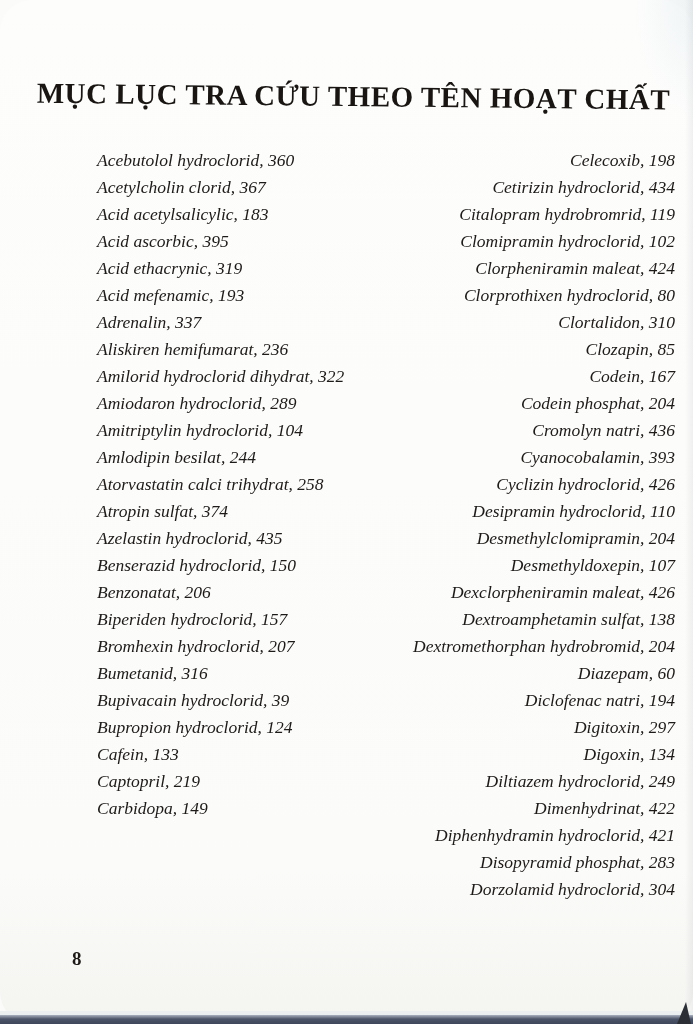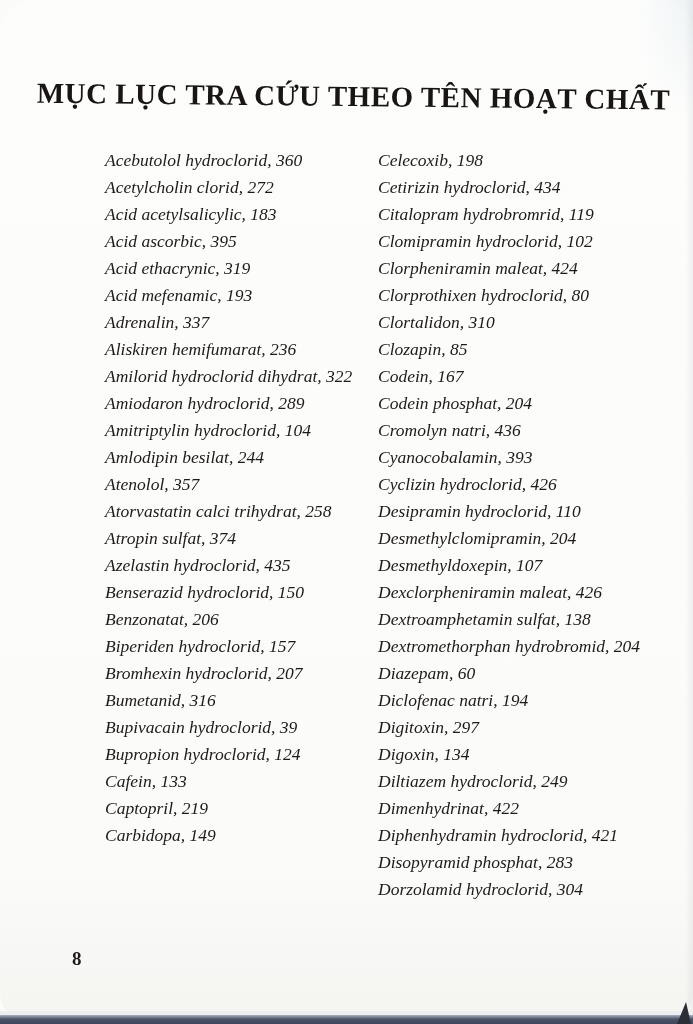--- a/index.html
+++ b/index.html
@@ -22,26 +22,26 @@
     padding-left: 14px;
     font-size: 29px;
     font-weight: 700;
     letter-spacing: 0.5px;
     color: #181512;
     transform: rotate(0.6deg);
     white-space: nowrap;
   }
   .columns {
     position: absolute;
-    top: 147px; left: 105px; right: 18px;
+    top: 147px; left: 97px; right: 18px;
     display: flex;
   }
   .col { display: flex; flex-direction: column; }
   .col-left  { width: 273px; }
-  .col-right { flex: 1; }
+  .col-right { flex: 1; align-items: flex-end; }
   .entry {
     height: 27px;
     line-height: 27px;
     font-style: italic;
     font-weight: 500;
     font-size: 17.5px;
     color: #1d1a18;
     white-space: nowrap;
   }
   .page-number {
@@ -91,32 +91,31 @@
 
 <div class="page">
 
   <div class="corner-smudge"></div>
 
   <h1 class="page-title">MỤC LỤC TRA CỨU THEO TÊN HOẠT CHẤT</h1>
 
   <div class="columns">
     <div class="col col-left" id="left-column">
         <div class="entry">Acebutolol hydroclorid, 360</div>
-        <div class="entry">Acetylcholin clorid, 272</div>
+        <div class="entry">Acetylcholin clorid, 367</div>
         <div class="entry">Acid acetylsalicylic, 183</div>
         <div class="entry">Acid ascorbic, 395</div>
         <div class="entry">Acid ethacrynic, 319</div>
         <div class="entry">Acid mefenamic, 193</div>
         <div class="entry">Adrenalin, 337</div>
         <div class="entry">Aliskiren hemifumarat, 236</div>
         <div class="entry">Amilorid hydroclorid dihydrat, 322</div>
         <div class="entry">Amiodaron hydroclorid, 289</div>
         <div class="entry">Amitriptylin hydroclorid, 104</div>
         <div class="entry">Amlodipin besilat, 244</div>
-        <div class="entry">Atenolol, 357</div>
         <div class="entry">Atorvastatin calci trihydrat, 258</div>
         <div class="entry">Atropin sulfat, 374</div>
         <div class="entry">Azelastin hydroclorid, 435</div>
         <div class="entry">Benserazid hydroclorid, 150</div>
         <div class="entry">Benzonatat, 206</div>
         <div class="entry">Biperiden hydroclorid, 157</div>
         <div class="entry">Bromhexin hydroclorid, 207</div>
         <div class="entry">Bumetanid, 316</div>
         <div class="entry">Bupivacain hydroclorid, 39</div>
         <div class="entry">Bupropion hydroclorid, 124</div>

